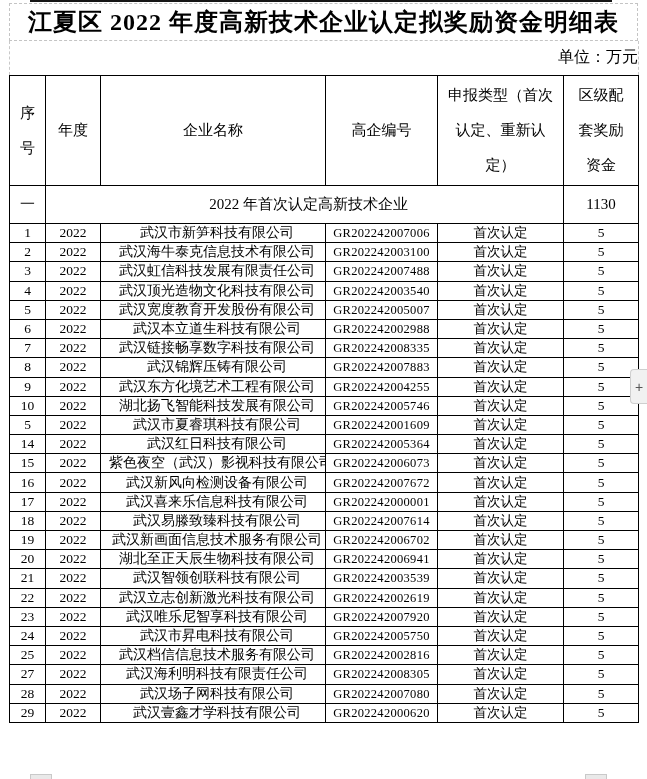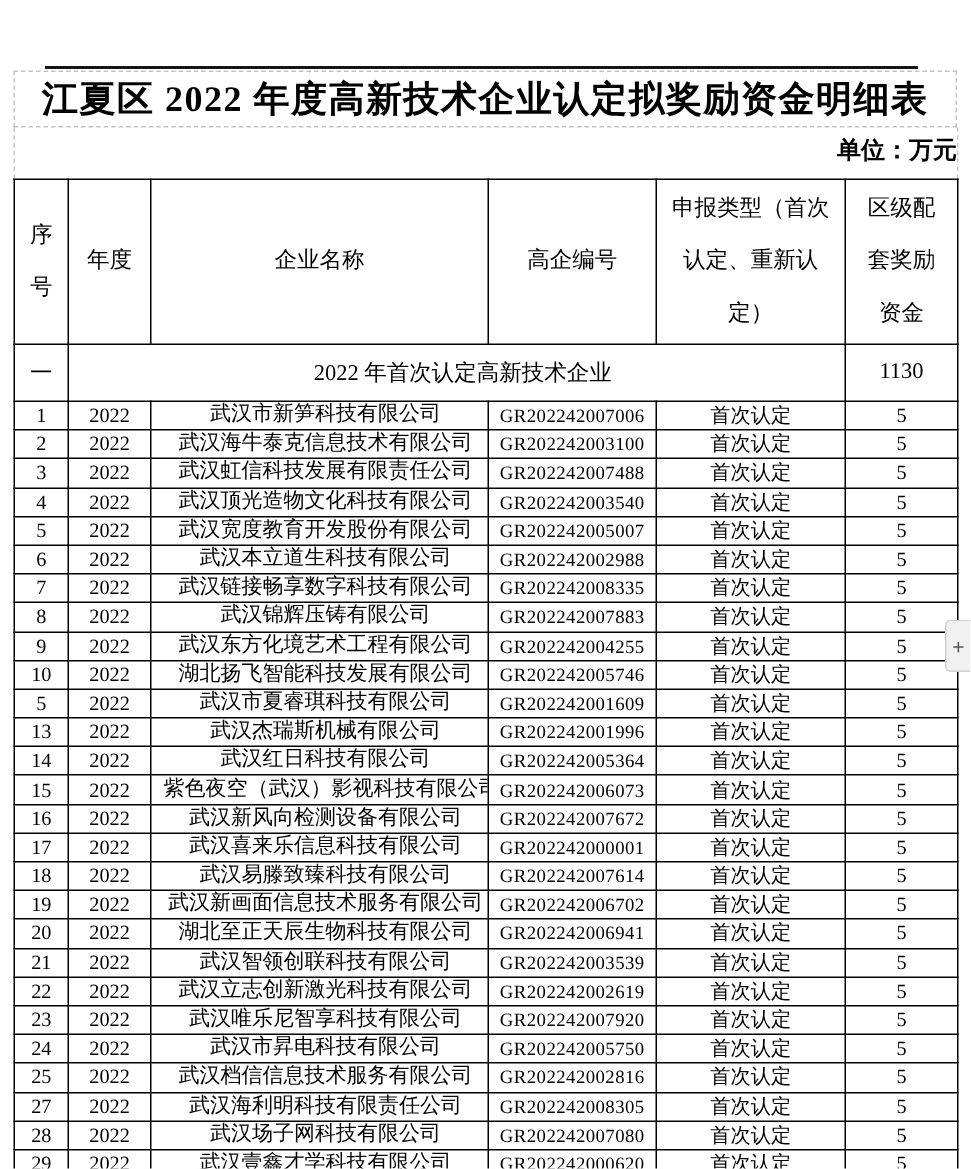--- a/index.html
+++ b/index.html
@@ -1,30 +1,30 @@
 <!DOCTYPE html>
 <html><head>
 <meta charset="utf-8">
 <style>
   * { margin:0; padding:0; box-sizing:border-box; }
   html,body { width:647px; height:779px; overflow:hidden; background:#fff;
     font-family:"Liberation Serif","DejaVu Serif",serif; color:#000; }
-  .stage { position:relative; width:647px; height:649px; background:#fff;margin-top:44px; }
+  .stage { position:relative; width:647px; height:649px; background:#fff; }
 
   .top-edge-line { position:absolute; left:30px; top:0; width:582px; height:2px; background:#161616; }
 
   .title-frame { position:absolute; left:9px; top:3px; width:629px; height:38px;
     border:1px dashed #c4c4c4; display:flex; align-items:center; justify-content:center; }
   .doc-title { font-size:24px; font-weight:bold; letter-spacing:1px; white-space:nowrap; }
 
   .frame-stub-left  { position:absolute; left:9px;  top:41px; height:34px; width:0; border-left:1px dashed #c8c8c8; }
   .frame-stub-right { position:absolute; left:638px; top:41px; height:34px; width:0; border-left:1px dashed #c8c8c8; }
 
   .unit-label { position:absolute; left:400px; top:46px; width:238px; text-align:right;
-    font-size:16px; line-height:22px;font-weight:bold; }
+    font-size:16px; line-height:22px; }
 
   table.reward { position:absolute; left:9px; top:75px; width:629px;
     border-collapse:collapse; table-layout:fixed; }
   table.reward td, table.reward th { border:1px solid #000; text-align:center;
     vertical-align:middle; overflow:hidden; font-weight:normal; }
 
   tr.header-row { height:110px; }
   tr.header-row th { font-size:15px; line-height:35px; white-space:pre-line; }
 
   tr.section-row { height:38px; }
@@ -172,28 +172,20 @@
     </tr>
         <tr class="data-row">
       <td class="c-index">5</td>
       <td class="c-year">2022</td>
       <td class="c-name">武汉市夏睿琪科技有限公司</td>
       <td class="c-code">GR202242001609</td>
       <td class="c-type">首次认定</td>
       <td class="c-reward">5</td>
     </tr>
         <tr class="data-row">
-      <td class="c-index">13</td>
-      <td class="c-year">2022</td>
-      <td class="c-name">武汉杰瑞斯机械有限公司</td>
-      <td class="c-code">GR202242001996</td>
-      <td class="c-type">首次认定</td>
-      <td class="c-reward">5</td>
-    </tr>
-        <tr class="data-row">
       <td class="c-index">14</td>
       <td class="c-year">2022</td>
       <td class="c-name">武汉红日科技有限公司</td>
       <td class="c-code">GR202242005364</td>
       <td class="c-type">首次认定</td>
       <td class="c-reward">5</td>
     </tr>
         <tr class="data-row">
       <td class="c-index">15</td>
       <td class="c-year">2022</td>

